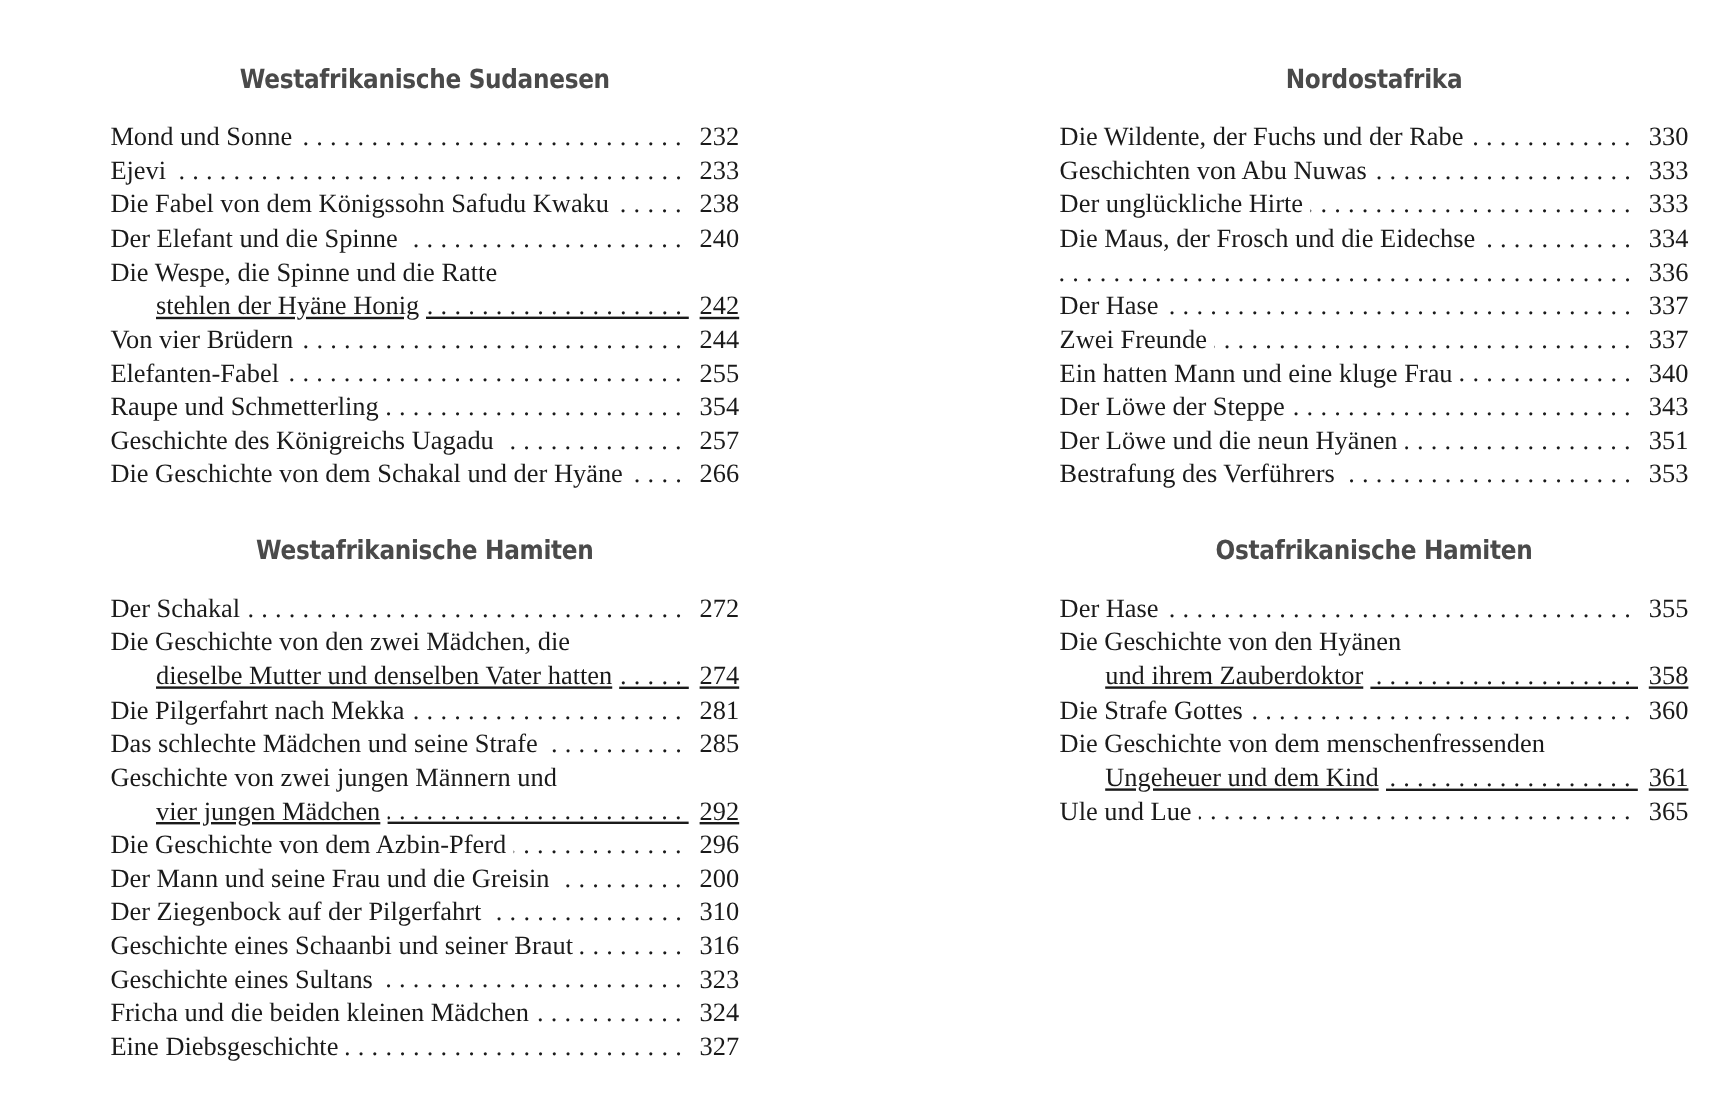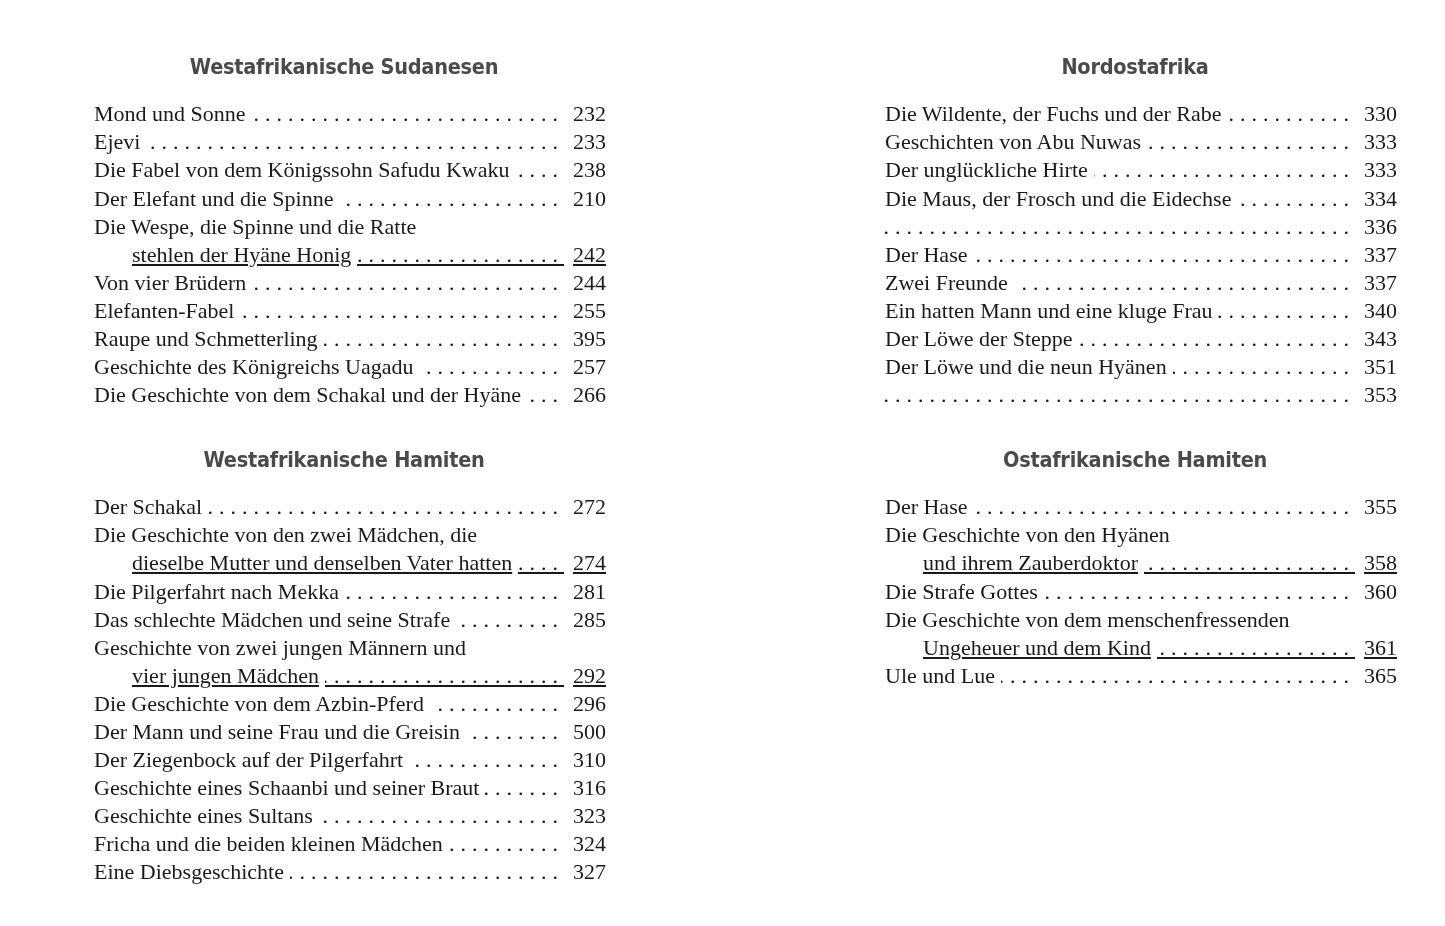--- a/index.html
+++ b/index.html
@@ -17,21 +17,21 @@
     }
     .column {
       position: absolute;
       top: 0;
       width: 524px;
     }
     .col-left { left: 76px; }
     .col-right { left: 867px; }
     .section {
       position: absolute;
-      left: 6px;
+      left: 16px;
       width: 524px;
     }
     .section-title {
       text-align: center;
       font-family: "DejaVu Sans", "Liberation Sans", sans-serif;
       font-weight: bold;
       font-size: 22px;
       color: #4a4a4a;
       letter-spacing: -0.3px;
       height: 30px;
@@ -42,21 +42,20 @@
     }
     .entries {
       list-style: none;
       margin: 0;
       padding: 0;
     }
     .entry {
       font-size: 22px;
       line-height: 28.1px;
       position: relative;
-      margin-left: 12px;
     }
     .entry-line {
       display: flex;
       align-items: baseline;
       white-space: nowrap;
     }
     .entry-line.indent {
       padding-left: 38px;
       text-decoration: underline;
     }
@@ -107,21 +106,21 @@
           <div class="entry-line">
             <span class="entry-title">Die Fabel von dem Königssohn Safudu Kwaku</span>
             <span class="leader">................................................................................</span>
             <span class="page-num">238</span>
           </div>
         </li>
         <li class="entry">
           <div class="entry-line">
             <span class="entry-title">Der Elefant und die Spinne</span>
             <span class="leader">................................................................................</span>
-            <span class="page-num">210</span>
+            <span class="page-num">240</span>
           </div>
         </li>
         <li class="entry">
           <div class="entry-line">
             <span class="entry-title">Die Wespe, die Spinne und die Ratte</span>
           </div>
           <div class="entry-line indent">
             <span class="entry-title">stehlen der Hyäne Honig</span>
             <span class="leader">................................................................................</span>
             <span class="page-num">242</span>
@@ -138,21 +137,21 @@
           <div class="entry-line">
             <span class="entry-title">Elefanten-Fabel</span>
             <span class="leader">................................................................................</span>
             <span class="page-num">255</span>
           </div>
         </li>
         <li class="entry">
           <div class="entry-line">
             <span class="entry-title">Raupe und Schmetterling</span>
             <span class="leader">................................................................................</span>
-            <span class="page-num">395</span>
+            <span class="page-num">354</span>
           </div>
         </li>
         <li class="entry">
           <div class="entry-line">
             <span class="entry-title">Geschichte des Königreichs Uagadu</span>
             <span class="leader">................................................................................</span>
             <span class="page-num">257</span>
           </div>
         </li>
         <li class="entry">
@@ -212,21 +211,21 @@
           <div class="entry-line">
             <span class="entry-title">Die Geschichte von dem Azbin-Pferd</span>
             <span class="leader">................................................................................</span>
             <span class="page-num">296</span>
           </div>
         </li>
         <li class="entry">
           <div class="entry-line">
             <span class="entry-title">Der Mann und seine Frau und die Greisin</span>
             <span class="leader">................................................................................</span>
-            <span class="page-num">500</span>
+            <span class="page-num">200</span>
           </div>
         </li>
         <li class="entry">
           <div class="entry-line">
             <span class="entry-title">Der Ziegenbock auf der Pilgerfahrt</span>
             <span class="leader">................................................................................</span>
             <span class="page-num">310</span>
           </div>
         </li>
         <li class="entry">
@@ -329,20 +328,21 @@
         </li>
         <li class="entry">
           <div class="entry-line">
             <span class="entry-title">Der Löwe und die neun Hyänen</span>
             <span class="leader">................................................................................</span>
             <span class="page-num">351</span>
           </div>
         </li>
         <li class="entry">
           <div class="entry-line">
+            <span class="entry-title">Bestrafung des Verführers</span>
             <span class="leader">................................................................................</span>
             <span class="page-num">353</span>
           </div>
         </li>
       </ul>
   </section>
   <section class="section" style="top:427px;">
     <h2 class="section-title">Ostafrikanische Hamiten</h2>
     <ul class="entries">
         <li class="entry">

